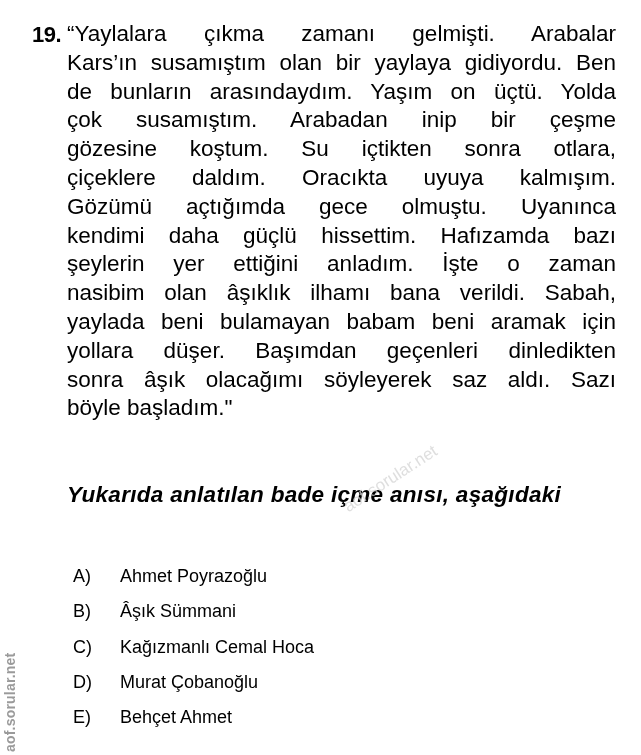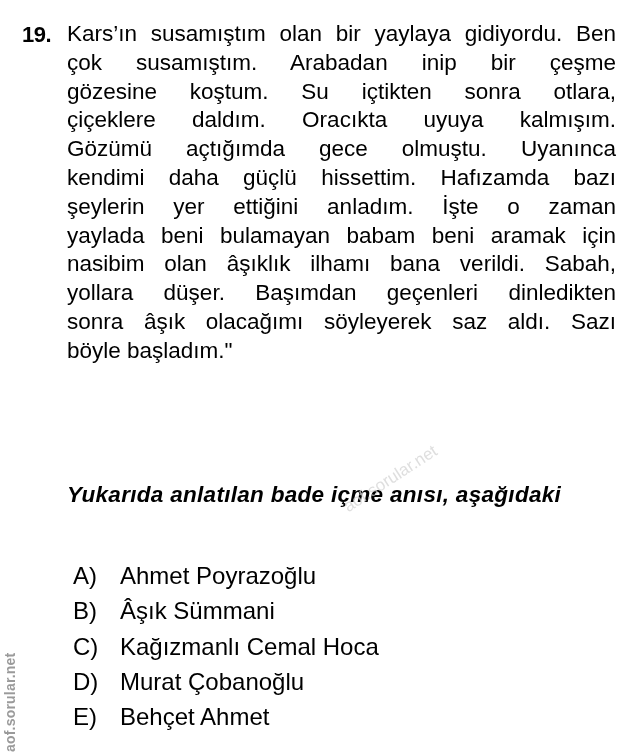--- a/index.html
+++ b/index.html
@@ -10,21 +10,21 @@
     body {
       width: 641px;
       height: 755px;
       position: relative;
       overflow: hidden;
       font-family: "Liberation Sans", sans-serif;
       color: #000000;
     }
     .qnum {
       position: absolute;
-      left: 22px;
+      left: 32px;
       top: 20px;
       font-size: 22px;
       font-weight: bold;
       line-height: 29px;
       letter-spacing: -0.5px;
     }
     .passage {
       position: absolute;
       left: 67px;
       top: 20px;
@@ -57,21 +57,21 @@
       font-style: italic;
     }
     .options {
       position: absolute;
       left: 73px;
       top: 561px;
     }
     .option {
       height: 35.3px;
       line-height: 30px;
-      font-size: 24px;
+      font-size: 18px;
       white-space: nowrap;
       position: relative;
     }
     .opt-letter {
       display: inline-block;
       width: 47px;
     }
     .opt-text {
       display: inline-block;
     }
@@ -99,29 +99,31 @@
       white-space: nowrap;
       letter-spacing: 0.2px;
     }
   </style>
 </head>
 <body>
 
 <div class="qnum">19.</div>
 
 <div class="passage">
+  <div class="pline">“Yaylalara çıkma zamanı gelmişti. Arabalar</div>
   <div class="pline">Kars’ın susamıştım olan bir yaylaya gidiyordu. Ben</div>
+  <div class="pline">de bunların arasındaydım. Yaşım on üçtü. Yolda</div>
   <div class="pline">çok susamıştım. Arabadan inip bir çeşme</div>
   <div class="pline">gözesine koştum. Su içtikten sonra otlara,</div>
   <div class="pline">çiçeklere daldım. Oracıkta uyuya kalmışım.</div>
   <div class="pline">Gözümü açtığımda gece olmuştu. Uyanınca</div>
   <div class="pline">kendimi daha güçlü hissettim. Hafızamda bazı</div>
   <div class="pline">şeylerin yer ettiğini anladım. İşte o zaman</div>
+  <div class="pline">nasibim olan âşıklık ilhamı bana verildi. Sabah,</div>
   <div class="pline">yaylada beni bulamayan babam beni aramak için</div>
-  <div class="pline">nasibim olan âşıklık ilhamı bana verildi. Sabah,</div>
   <div class="pline">yollara düşer. Başımdan geçenleri dinledikten</div>
   <div class="pline">sonra âşık olacağımı söyleyerek saz aldı. Sazı</div>
   <div class="pline last">böyle başladım."</div>
 </div>
 
 <div class="question">
   <div class="qline">Yukarıda anlatılan bade içme anısı, aşağıdaki</div>
 </div>
 
 <div class="options">

